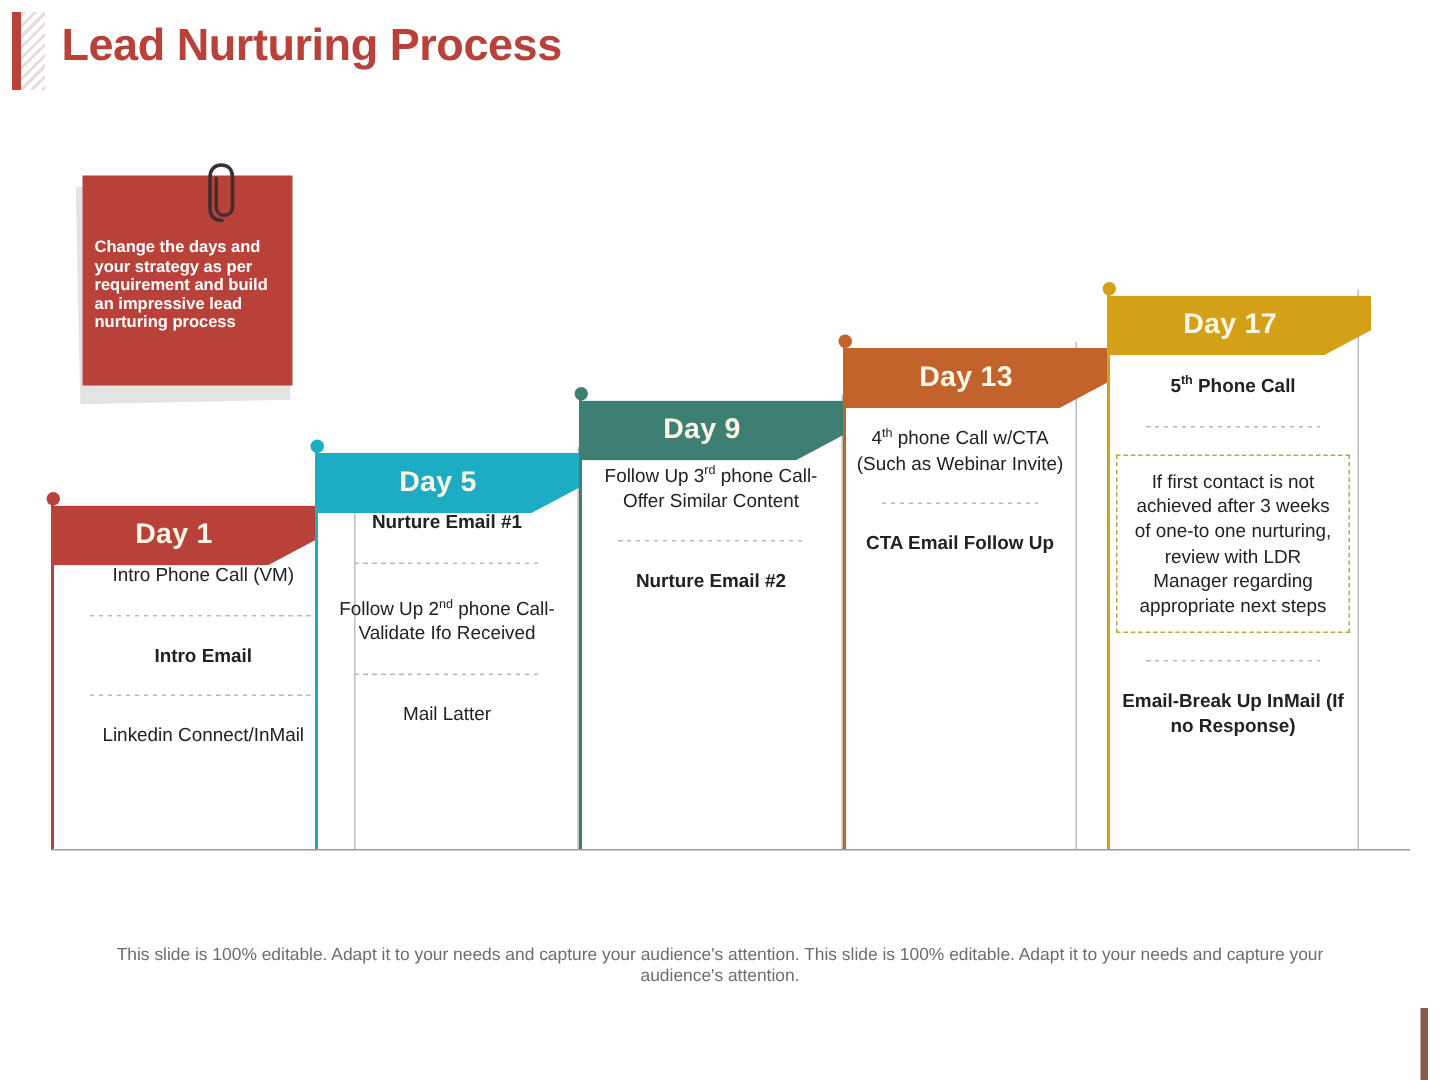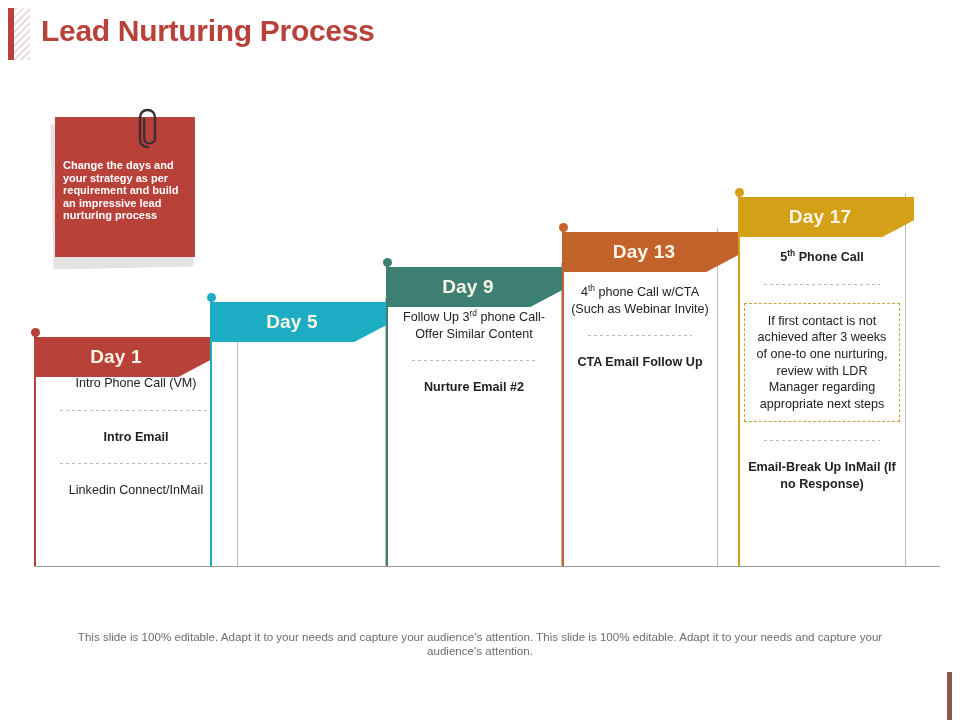--- a/index.html
+++ b/index.html
@@ -111,41 +111,48 @@
   <div class="note"></div>
   <svg class="clip" viewBox="0 0 26 44">
     <path d="M13 40 C8 40 5 37 5 32 L5 11 C5 6 8 3 12.5 3 C17 3 20 6 20 11 L20 31" fill="none" stroke="#3b2f2f" stroke-width="2.4" stroke-linecap="round"></path>
     <path d="M20 31 C20 34.5 17.5 36.5 14.5 36.5 C11.5 36.5 9.2 34.5 9.2 31 L9.2 12" fill="none" stroke="#3b2f2f" stroke-width="2.2" stroke-linecap="round"></path>
   </svg>
   <div class="note-text">Change the days and your strategy as per requirement and build an impressive lead nurturing process</div>
 </div>
 
 <div class="baseline"></div>
 <div id="timeline">
-    <div class="col" style="left: 34px; top: 333px; width: 204px; height: 233px;">
+    <div class="col" style="left: 34px; top: 333px; width: 168px; height: 233px; padding-left: 35px;">
       <div class="rule" style="height: 233px; background: rgb(184, 65, 58);"></div>
       <div class="side" style="height: 233px;"></div>
       <div class="dot" style="top: -5px; background: rgb(184, 65, 58);"></div>
       <div class="banner" style="top: 4px; width: 176px; background: rgb(184, 65, 58);">
         <span>Day 1</span>
       </div>
       <div class="items" style="top: 42px;">
         <div class="item">Intro Phone Call (VM)</div>
         <div class="sep" style="margin: 18px 26px;"></div>
         <div class="item b">Intro Email</div>
         <div class="sep" style="margin: 18px 26px;"></div>
         <div class="item">Linkedin Connect/InMail</div>
       </div>
     </div>
     <div class="col" style="left: 210px; top: 298px; width: 176px; height: 268px;">
       <div class="rule" style="height: 268px; background: rgb(28, 172, 196);"></div>
       <div class="side" style="height: 268px;"></div>
       <div class="dot" style="top: -5px; background: rgb(28, 172, 196);"></div>
       <div class="banner" style="top: 4px; width: 176px; background: rgb(28, 172, 196);">
         <span>Day 5</span>
+      </div>
+      <div class="items" style="top: 42px;">
+        <div class="item b">Nurture Email #1</div>
+        <div class="sep" style="margin: 18px 26px;"></div>
+        <div class="item">Follow Up 2<sup>nd</sup> phone Call-Validate Ifo Received</div>
+        <div class="sep" style="margin: 18px 26px;"></div>
+        <div class="item">Mail Latter</div>
       </div>
     </div>
     <div class="col" style="left: 386px; top: 263px; width: 176px; height: 303px;">
       <div class="rule" style="height: 303px; background: rgb(61, 128, 115);"></div>
       <div class="side" style="height: 303px;"></div>
       <div class="dot" style="top: -5px; background: rgb(61, 128, 115);"></div>
       <div class="banner" style="top: 4px; width: 176px; background: rgb(61, 128, 115);">
         <span>Day 9</span>
       </div>
       <div class="items" style="top: 42px;">

